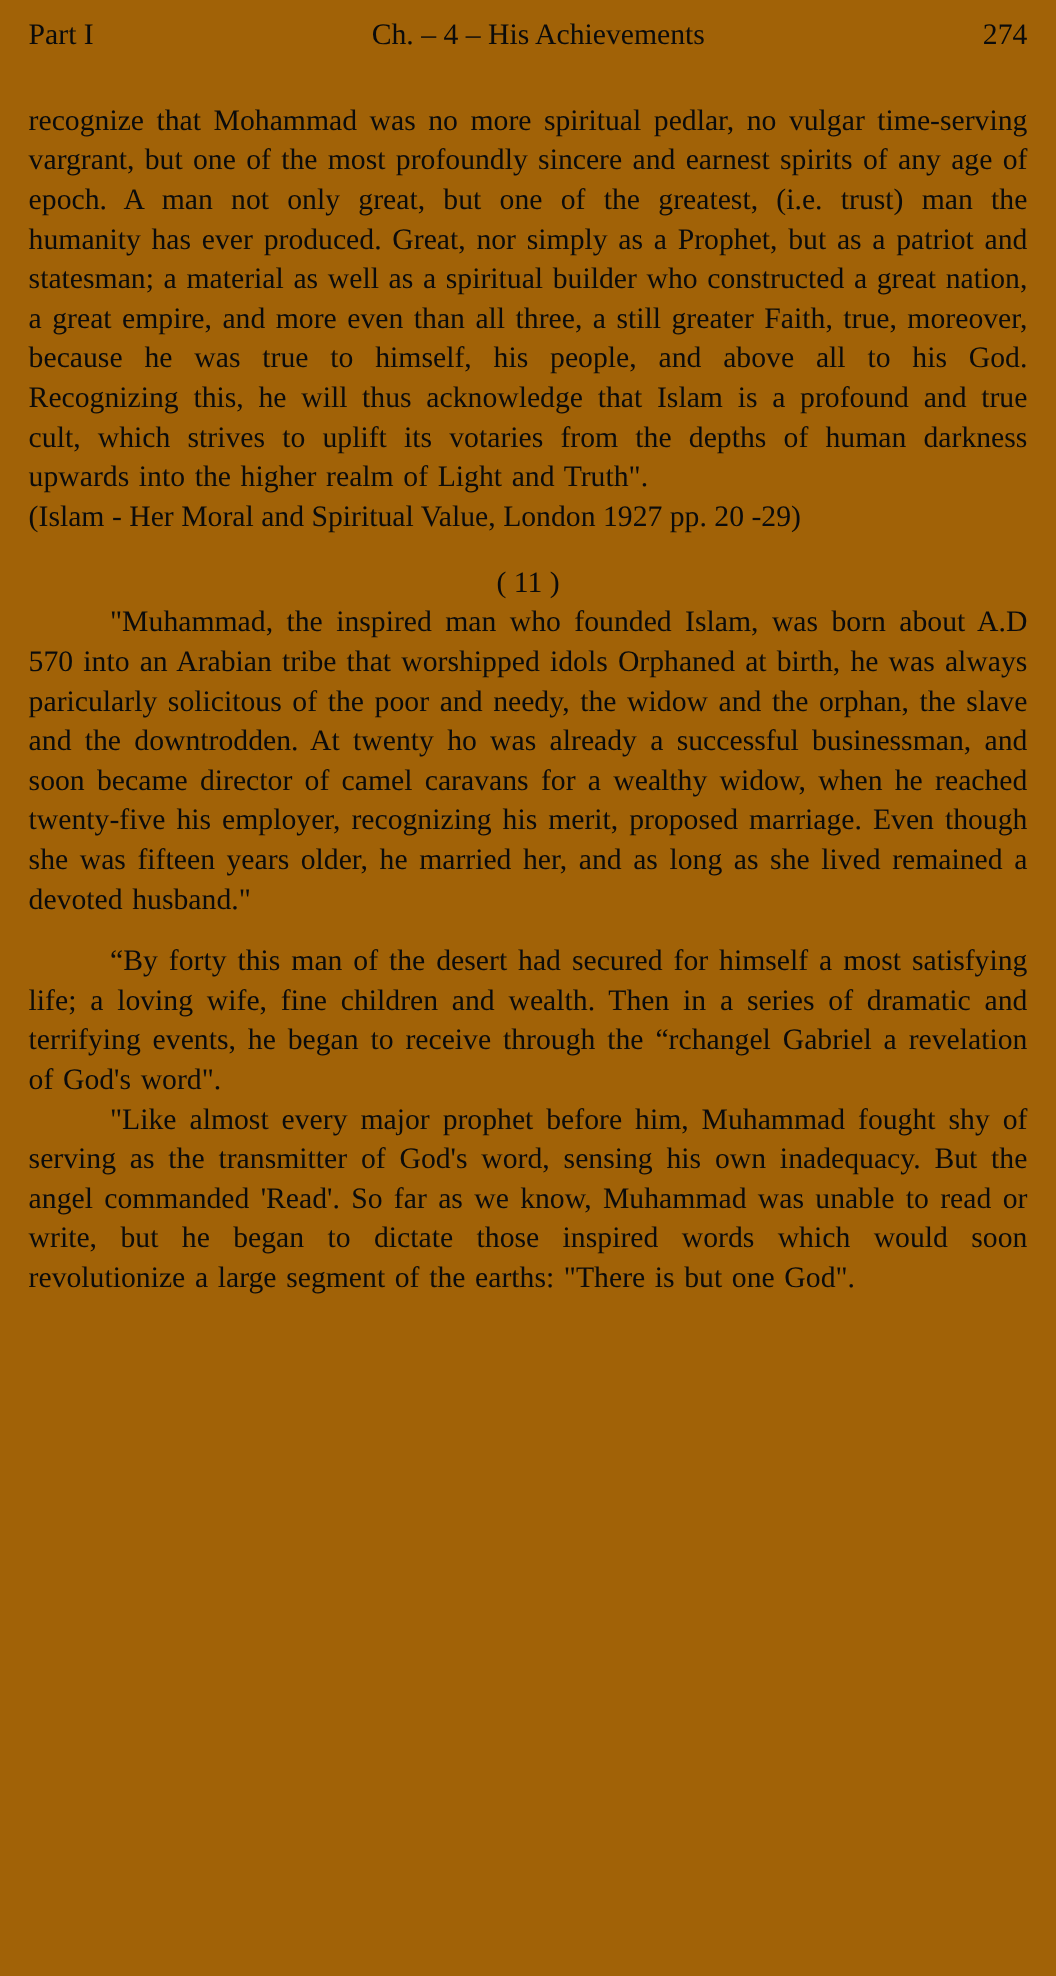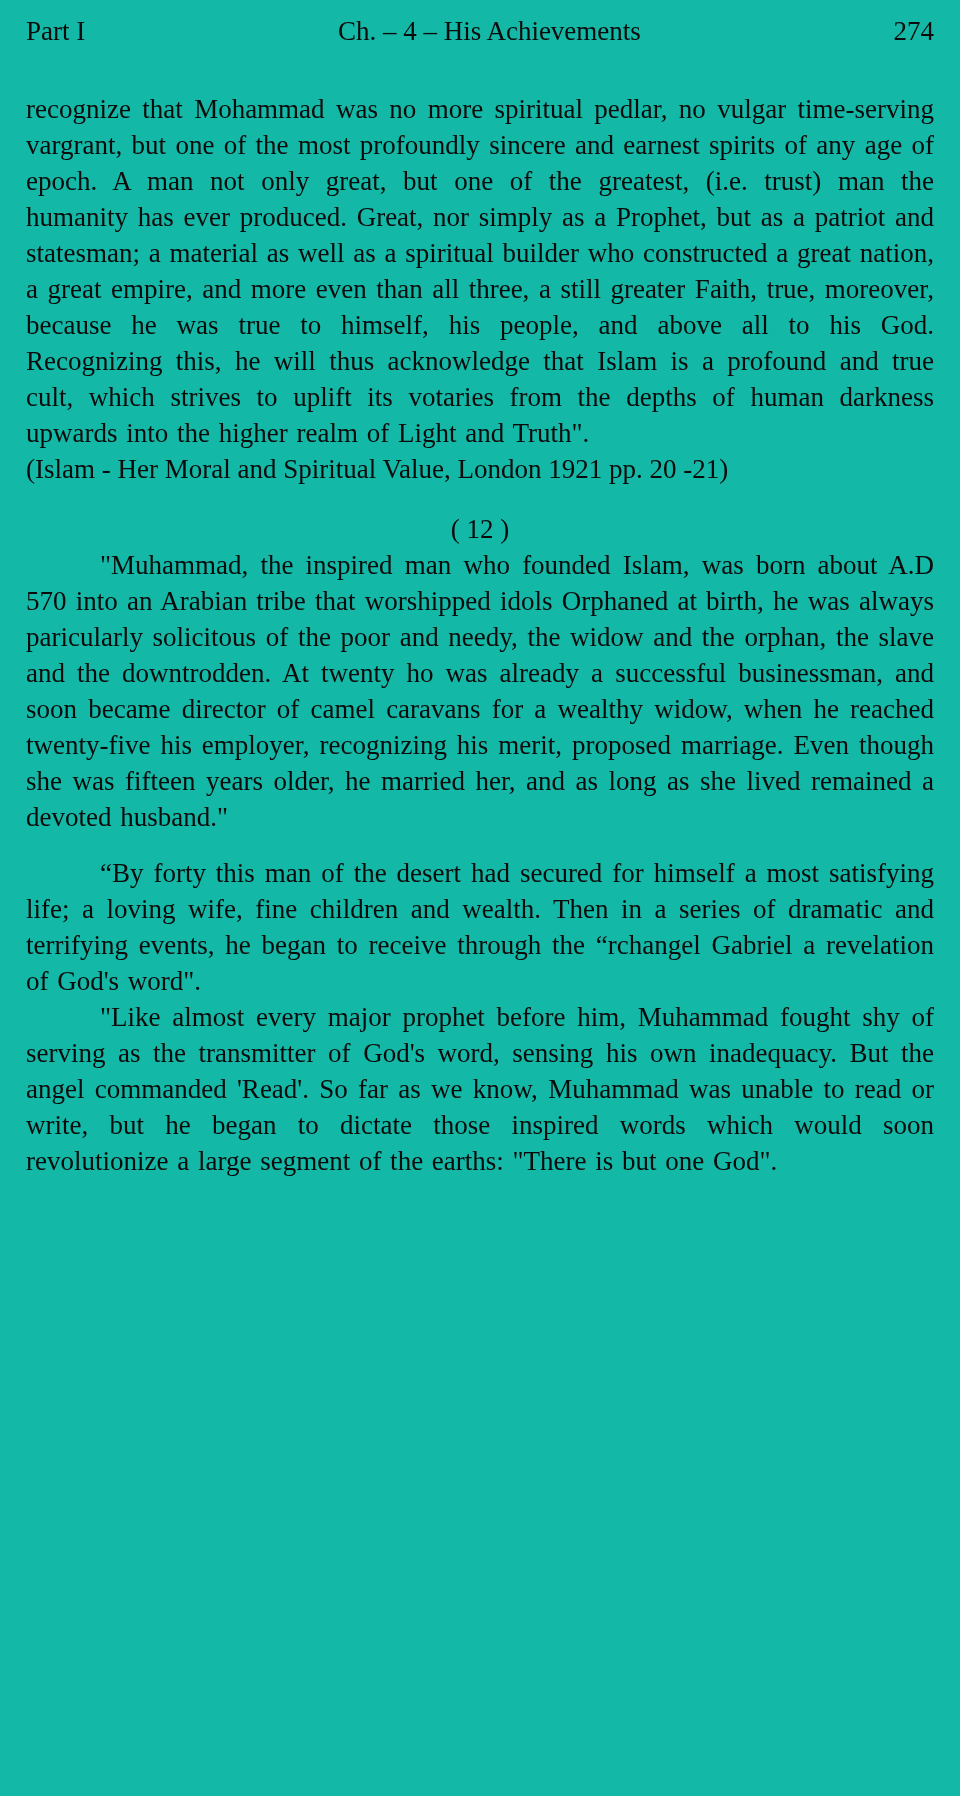--- a/index.html
+++ b/index.html
@@ -6,21 +6,21 @@
     margin: 0;
     padding: 0;
     background: #ffffff;
   }
   .page {
     position: relative;
     width: 960px;
     height: 1796px;
     box-sizing: border-box;
     padding: 16px 26px 0 26px;
-    background: #14b8a6;
+    background: #a16207;
     font-family: "Liberation Serif", serif;
     font-size: 27px;
     color: #0b0b0b;
     overflow: hidden;
   }
   .page-header {
     display: flex;
     justify-content: space-between;
     align-items: baseline;
     margin-bottom: 44px;
@@ -62,23 +62,23 @@
 
   <div class="page-header">
     <span>Part I</span>
     <span>Ch. – 4 – His Achievements</span>
     <span>274</span>
   </div>
 
   <p class="body-para">recognize that Mohammad was no more spiritual pedlar, no vulgar time-serving vargrant, but one of the most profoundly sincere and earnest spirits of any age of epoch. A man not only great, but one of the greatest, (i.e. trust) man the humanity has ever produced. Great, nor simply as a Prophet, but as a patriot and statesman; a material as well as a spiritual builder who constructed a great nation, a great empire, and more even than all three, a still greater Faith, true, moreover, because he was true to himself, his people, and above all to his God. Recognizing this, he will thus acknowledge that Islam is a profound and true cult, which strives to uplift its votaries from the depths of human darkness upwards into the higher realm of Light and Truth".</p>
 
 
-  <p class="attribution-source">(Islam - Her Moral and Spiritual Value, London 1921 pp. 20 -21)</p>
+  <p class="attribution-source">(Islam - Her Moral and Spiritual Value, London 1927 pp. 20 -29)</p>
 
-  <p class="section-number">( 12 )</p>
+  <p class="section-number">( 11 )</p>
 
   <p class="body-para indent">"Muhammad, the inspired man  who founded Islam, was born about A.D 570 into an Arabian tribe that worshipped idols Orphaned at birth, he was always paricularly solicitous of the poor and needy, the widow and the orphan, the slave and the downtrodden. At twenty ho was already a successful businessman, and soon became director of camel caravans for a wealthy widow, when he reached twenty-five his employer, recognizing his merit, proposed marriage. Even though she was fifteen years older, he married her, and as long as she lived remained a devoted husband."</p>
 
   <p class="body-para indent gap-top">“By forty this man of the desert had secured for himself a most satisfying life; a loving wife, fine children and wealth. Then in a series of dramatic and terrifying events, he began to receive through the “rchangel Gabriel a revelation of God's word".</p>
 
   <p class="body-para indent">"Like almost every major prophet before him, Muhammad fought shy of serving as the transmitter of God's word, sensing his own  inadequacy. But the angel commanded 'Read'. So far as we know, Muhammad was unable to read or write, but he began to dictate those inspired words which would soon revolutionize a large segment of the earths: "There is but one God".</p>
 
 </div>
 
 </body></html>

